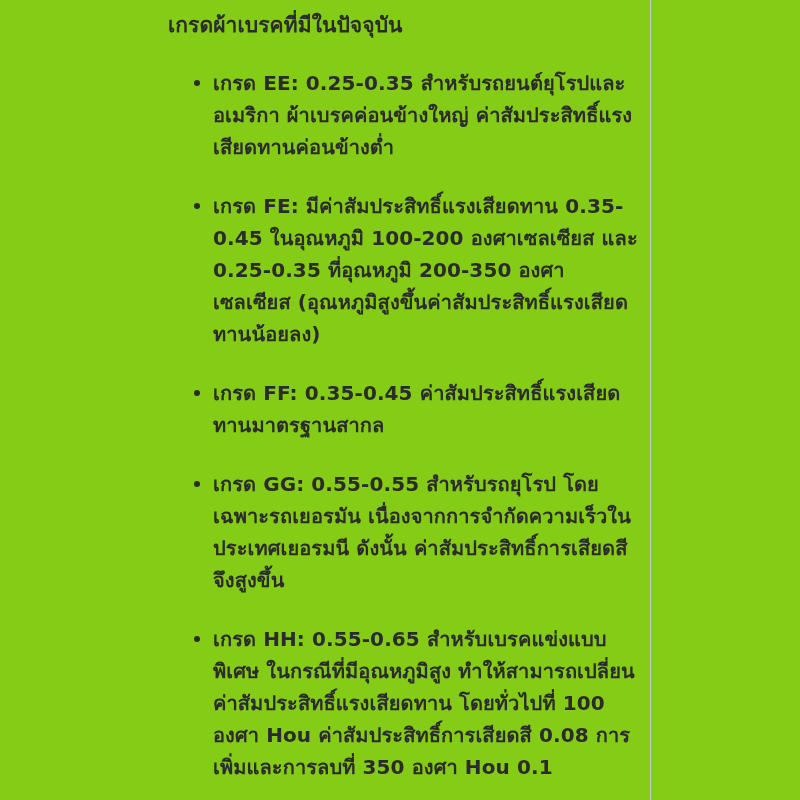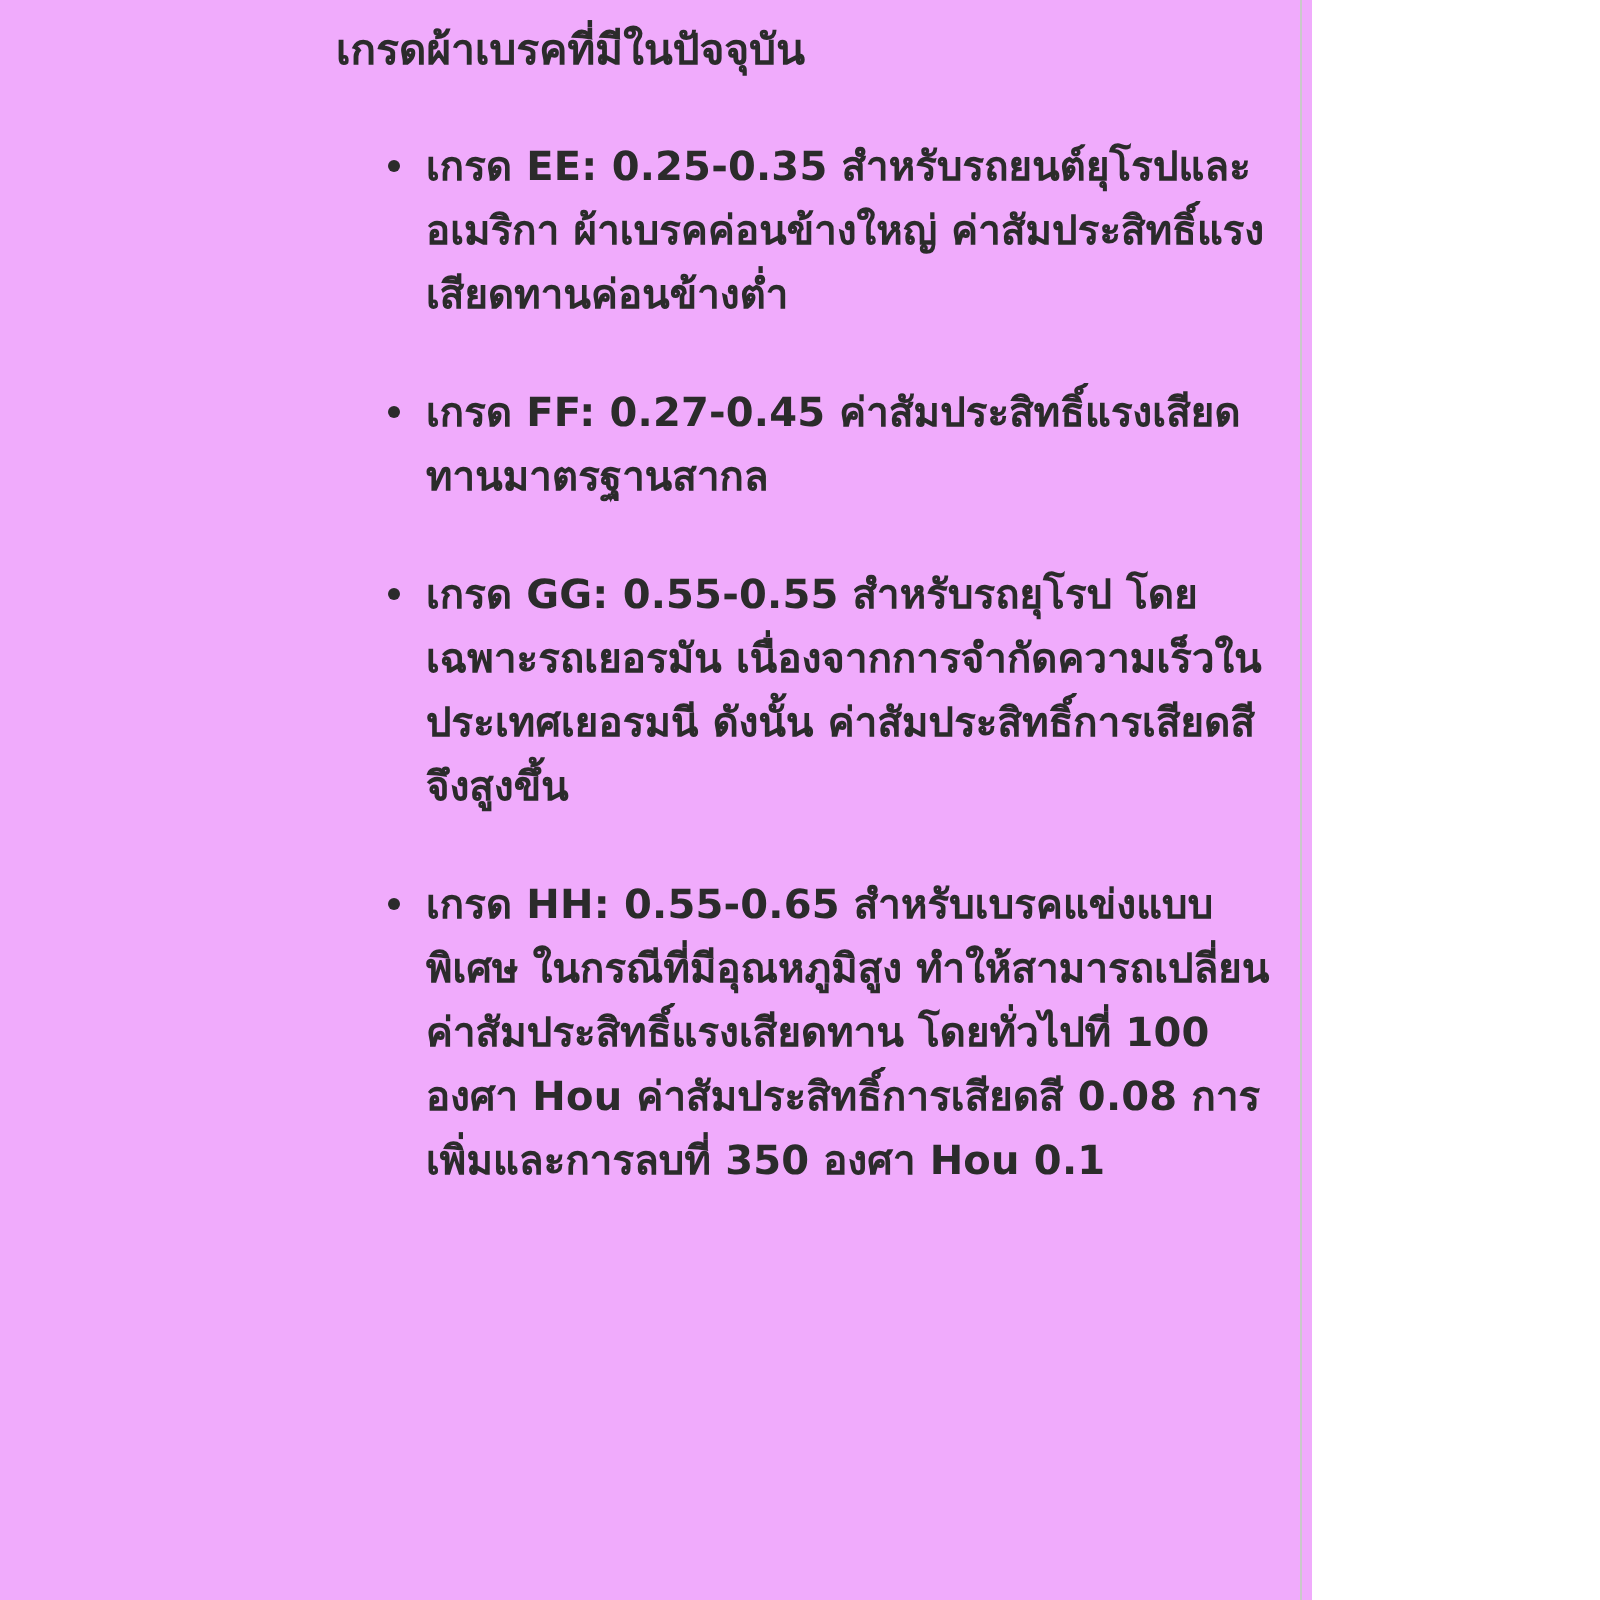--- a/index.html
+++ b/index.html
@@ -12,23 +12,23 @@
     width: 800px;
     height: 800px;
     background: #ffffff;
     font-family: "DejaVu Sans", "Liberation Sans", sans-serif;
     overflow: hidden;
   }
 
   
   .page {
     position: relative;
-    width: 656px;
+    width: 800px;
     height: 800px;
-    background: #f0abfc;
+    background: #84cc16;
     box-sizing: border-box;
   }
 
   
   .column-rule {
     position: absolute;
     top: 0;
     bottom: 0;
     left: 650px;
     width: 1px;
@@ -114,24 +114,28 @@
 
     <h1 class="doc-heading">เกรดผ้าเบรคที่มีในปัจจุบัน</h1>
 
     <ul class="bullet-list">
 
       <li class="bullet-item">
         <span class="bullet-marker"></span>
         <span class="bullet-text">เกรด EE: 0.25-0.35 สำหรับรถยนต์ยุโรปและอเมริกา ผ้าเบรคค่อนข้างใหญ่ ค่าสัมประสิทธิ์แรงเสียดทานค่อนข้างต่ำ</span>
       </li>
 
+      <li class="bullet-item">
+        <span class="bullet-marker"></span>
+        <span class="bullet-text">เกรด FE: มีค่าสัมประสิทธิ์แรงเสียดทาน 0.35-0.45 ในอุณหภูมิ 100-200 องศาเซลเซียส และ 0.25-0.35 ที่อุณหภูมิ 200-350 องศาเซลเซียส (อุณหภูมิสูงขึ้นค่าสัมประสิทธิ์แรงเสียดทานน้อยลง)</span>
+      </li>
 
       <li class="bullet-item">
         <span class="bullet-marker"></span>
-        <span class="bullet-text">เกรด FF: 0.27-0.45 ค่าสัมประสิทธิ์แรงเสียดทานมาตรฐานสากล</span>
+        <span class="bullet-text">เกรด FF: 0.35-0.45 ค่าสัมประสิทธิ์แรงเสียดทานมาตรฐานสากล</span>
       </li>
 
 
       <li class="bullet-item">
         <span class="bullet-marker"></span>
         <span class="bullet-text">เกรด GG: 0.55-0.55 สำหรับรถยุโรป โดยเฉพาะรถเยอรมัน เนื่องจากการจำกัดความเร็วในประเทศเยอรมนี ดังนั้น ค่าสัมประสิทธิ์การเสียดสีจึงสูงขึ้น</span>
       </li>
 
       <li class="bullet-item">
         <span class="bullet-marker"></span>

